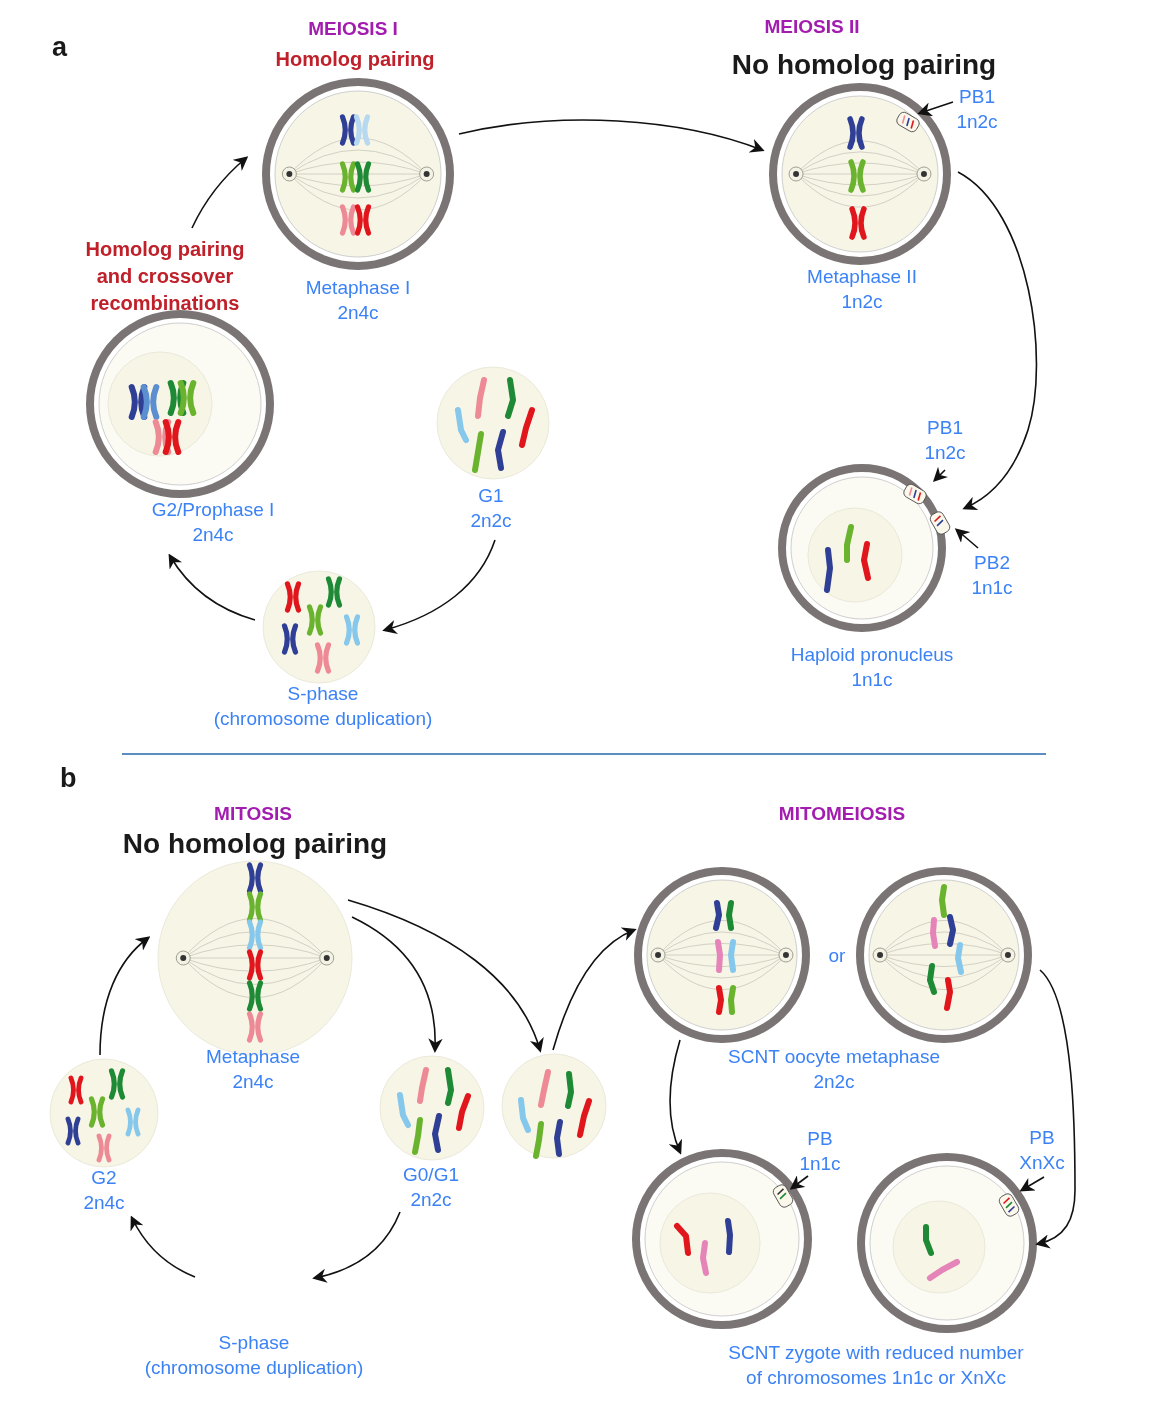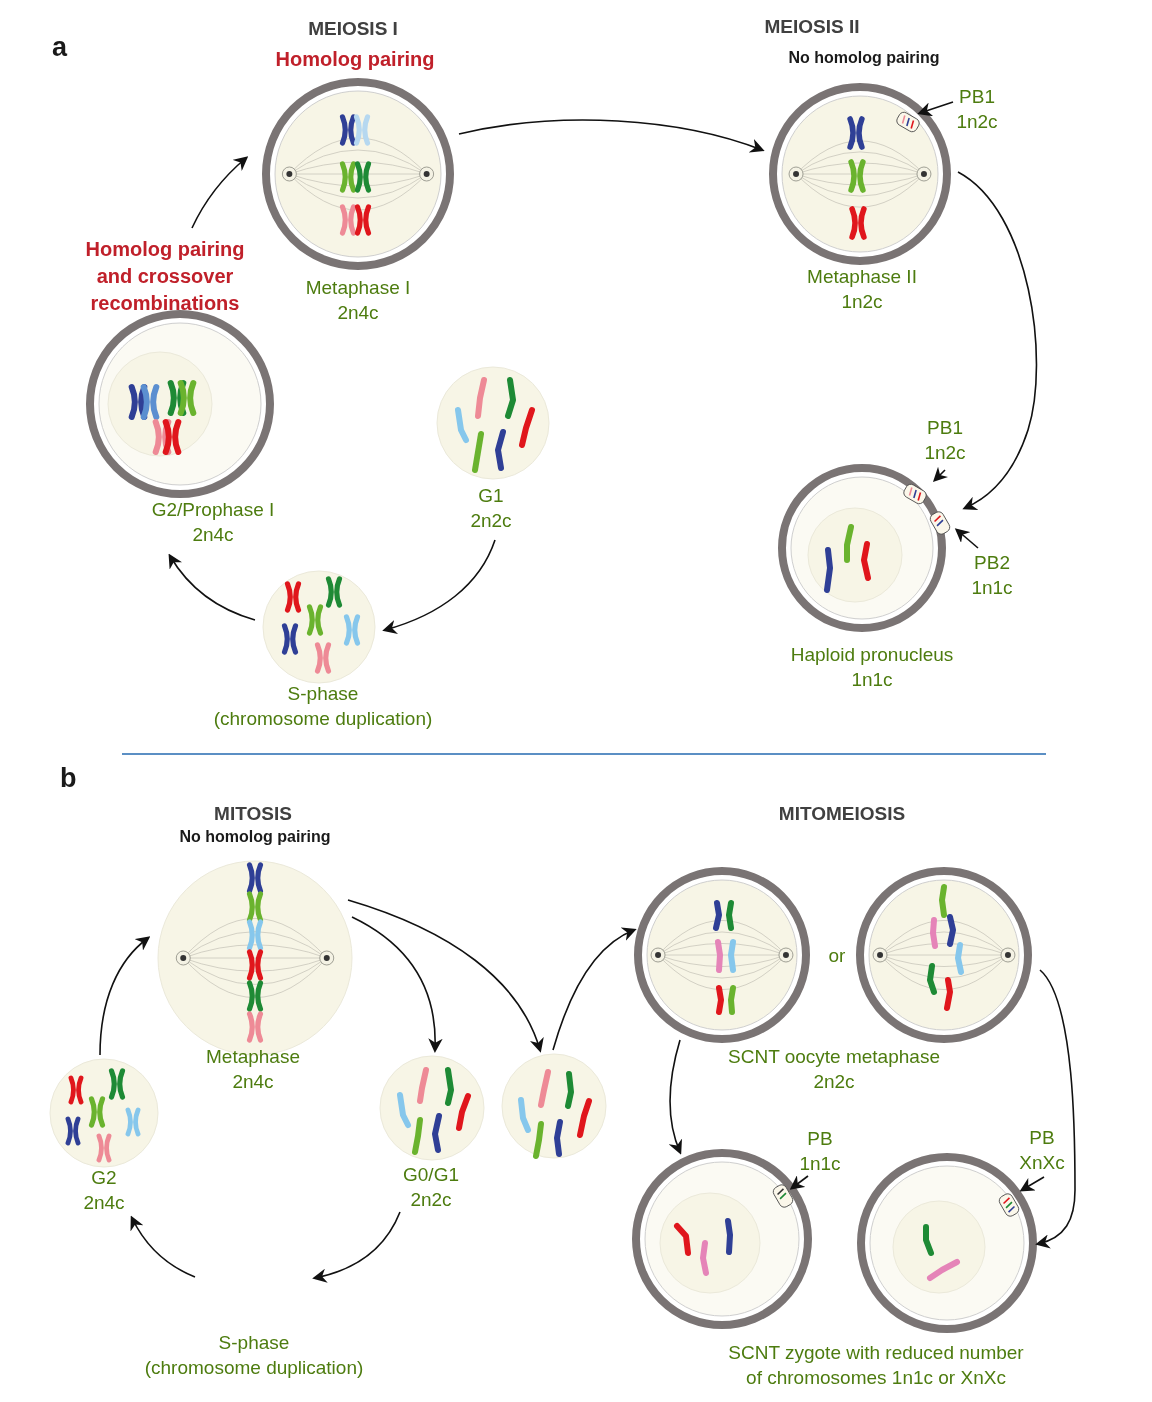--- a/index.html
+++ b/index.html
@@ -1,22 +1,22 @@
 <!DOCTYPE html>
 <html><head>
 <meta charset="utf-8">
 <style>
   html, body { margin: 0; padding: 0; background: #ffffff; }
   body { width: 1152px; height: 1402px; position: relative; overflow: hidden; font-family: "Liberation Sans", sans-serif; color: #1a1a1a; }
   #stage { position: absolute; left: 0; top: 0; width: 1152px; height: 1402px; }
-  .lbl { position: absolute; text-align: center; white-space: nowrap; font-size: 19px; line-height: 25px; color: #4d7c0f; transform: translateX(-50%); }
+  .lbl { position: absolute; text-align: center; white-space: nowrap; font-size: 19px; line-height: 25px; color: #3b82f6; transform: translateX(-50%); }
   .panel-letter { position: absolute; font-size: 27px; font-weight: bold; color: #1a1a1a; }
-  .title-purple { position: absolute; font-weight: bold; font-size: 19px; color: #404040; transform: translateX(-50%); white-space: nowrap; }
+  .title-purple { position: absolute; font-weight: bold; font-size: 19px; color: #a21caf; transform: translateX(-50%); white-space: nowrap; }
   .title-red { position: absolute; font-weight: bold; font-size: 20px; color: #c0202a; transform: translateX(-50%); white-space: nowrap; }
-  .title-black { position: absolute; font-weight: bold; font-size: 16px; color: #1a1a1a; transform: translateX(-50%); white-space: nowrap; }
+  .title-black { position: absolute; font-weight: bold; font-size: 28px; color: #1a1a1a; transform: translateX(-50%); white-space: nowrap; }
   .red-block { position: absolute; font-weight: bold; font-size: 20px; line-height: 27px; color: #c0202a; text-align: center; transform: translateX(-50%); white-space: nowrap; }
   .divider { position: absolute; left: 122px; top: 753px; width: 924px; height: 1.5px; background: #5b8fc4; }
 </style>
 </head>
 <body>
 
 <div id="stage">
   <svg id="art" width="1152" height="1402" viewBox="0 0 1152 1402" style="position:absolute;left:0;top:0;">
     <defs>
       <marker id="ah" viewBox="0 0 10 10" refX="8" refY="5" markerWidth="9" markerHeight="9" orient="auto-start-reverse">

